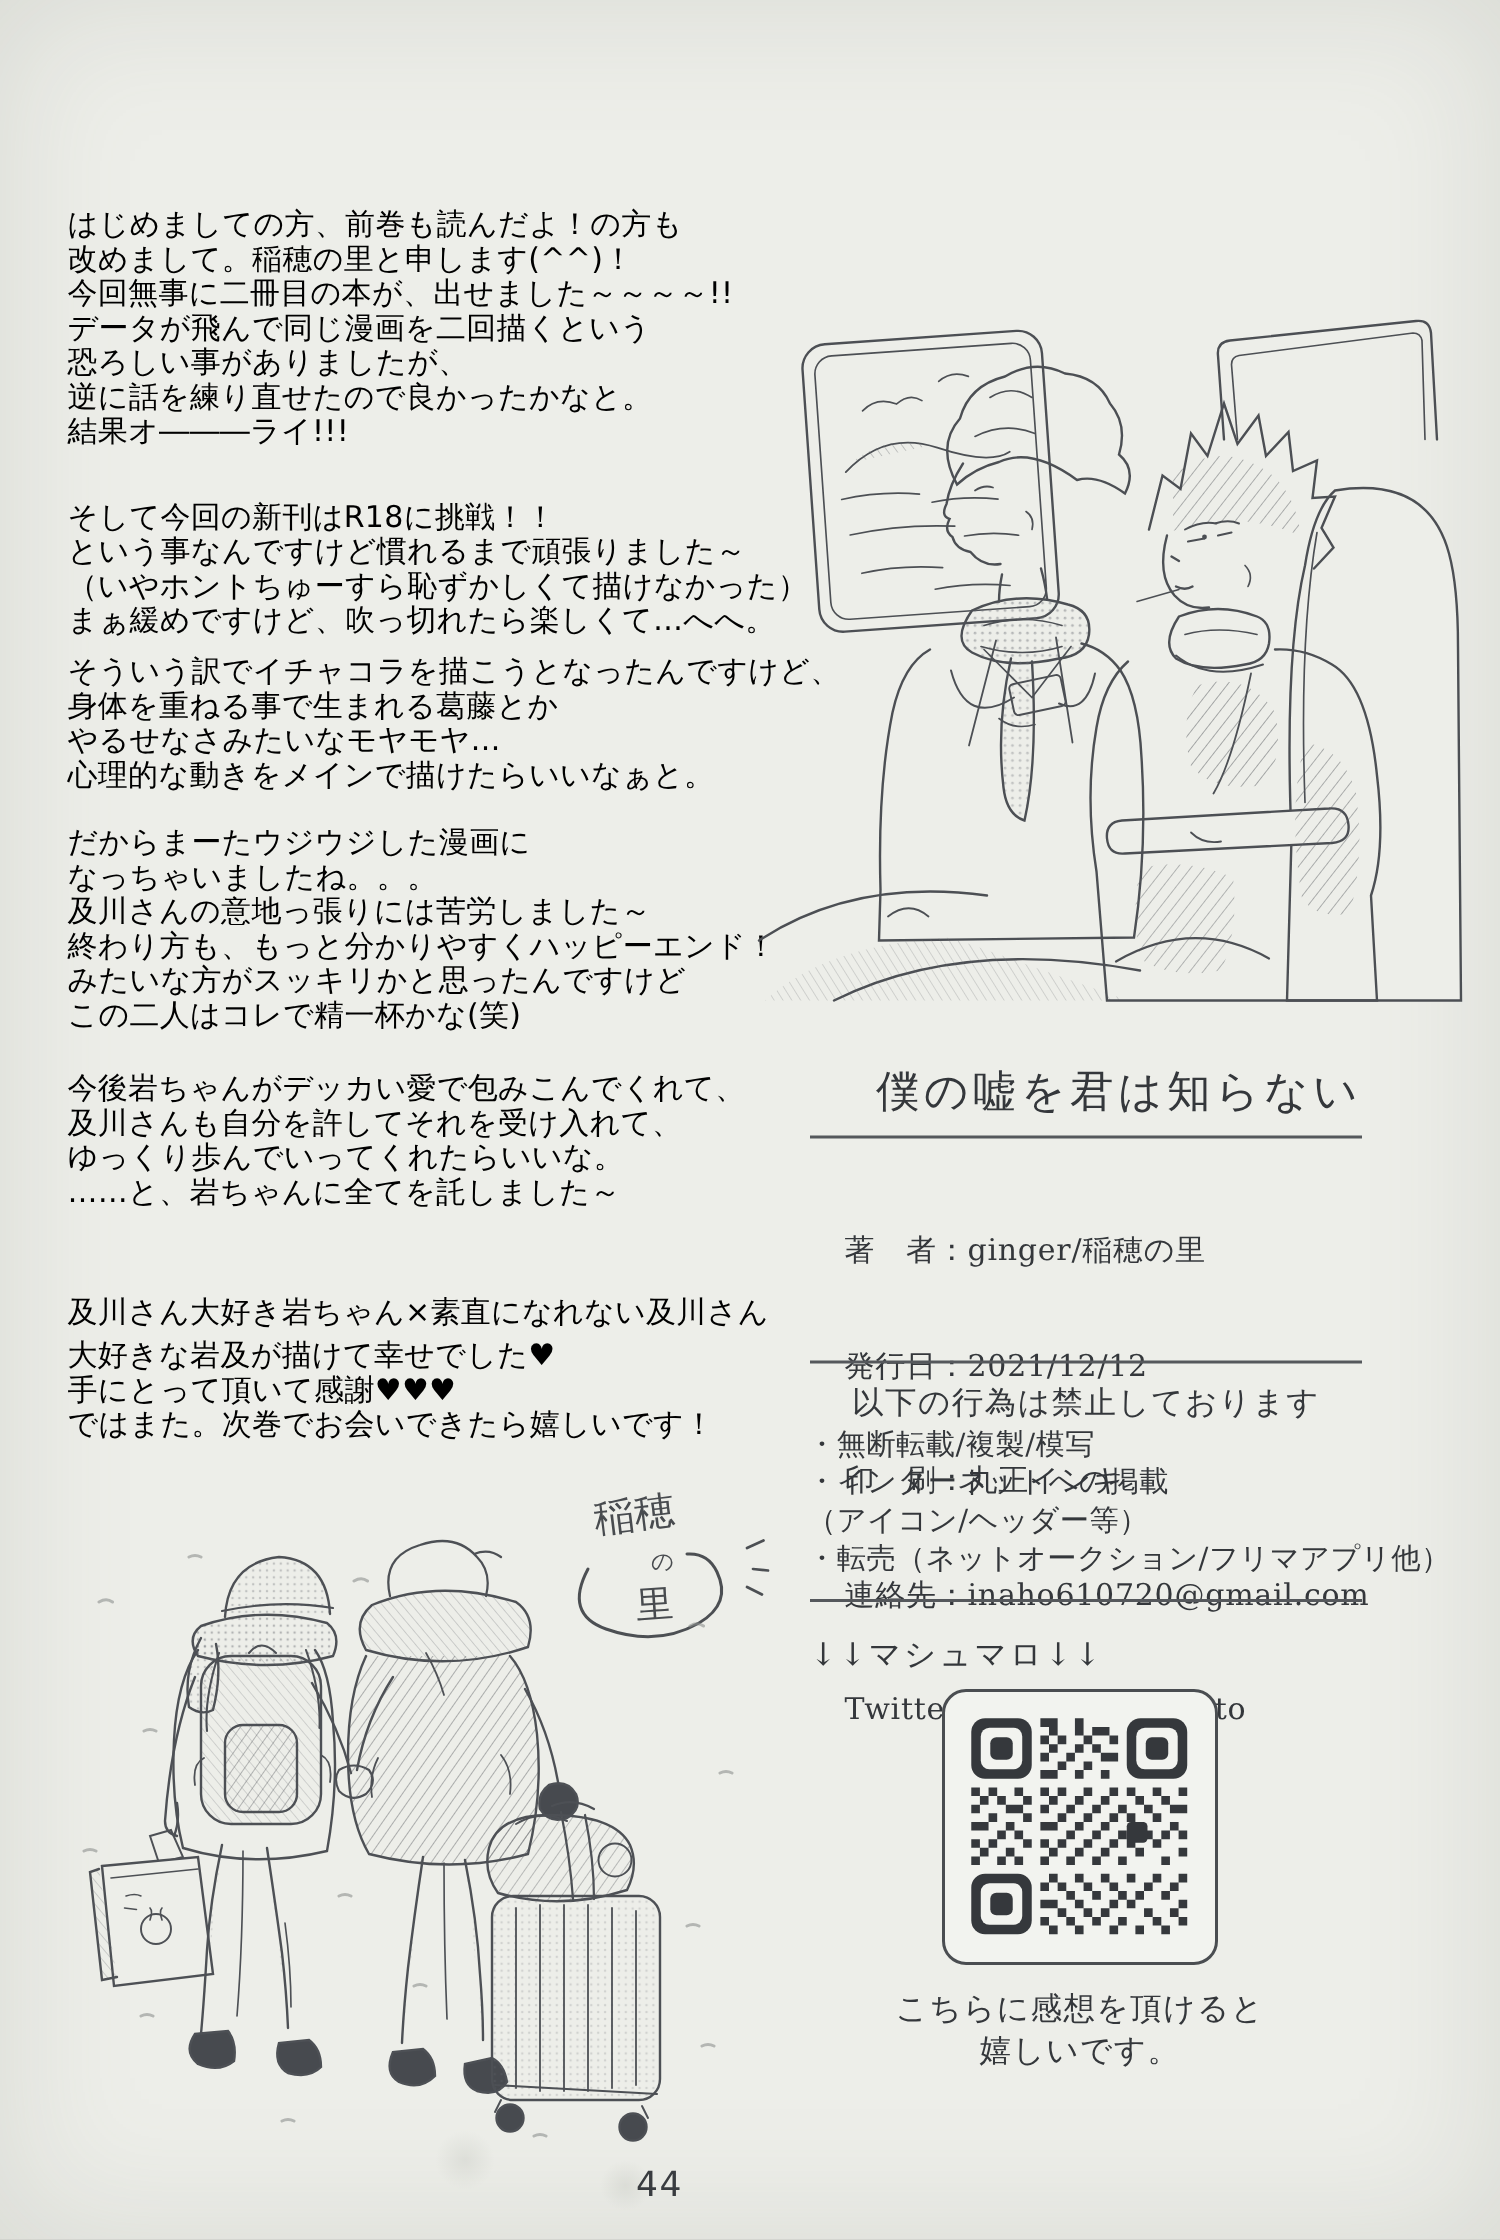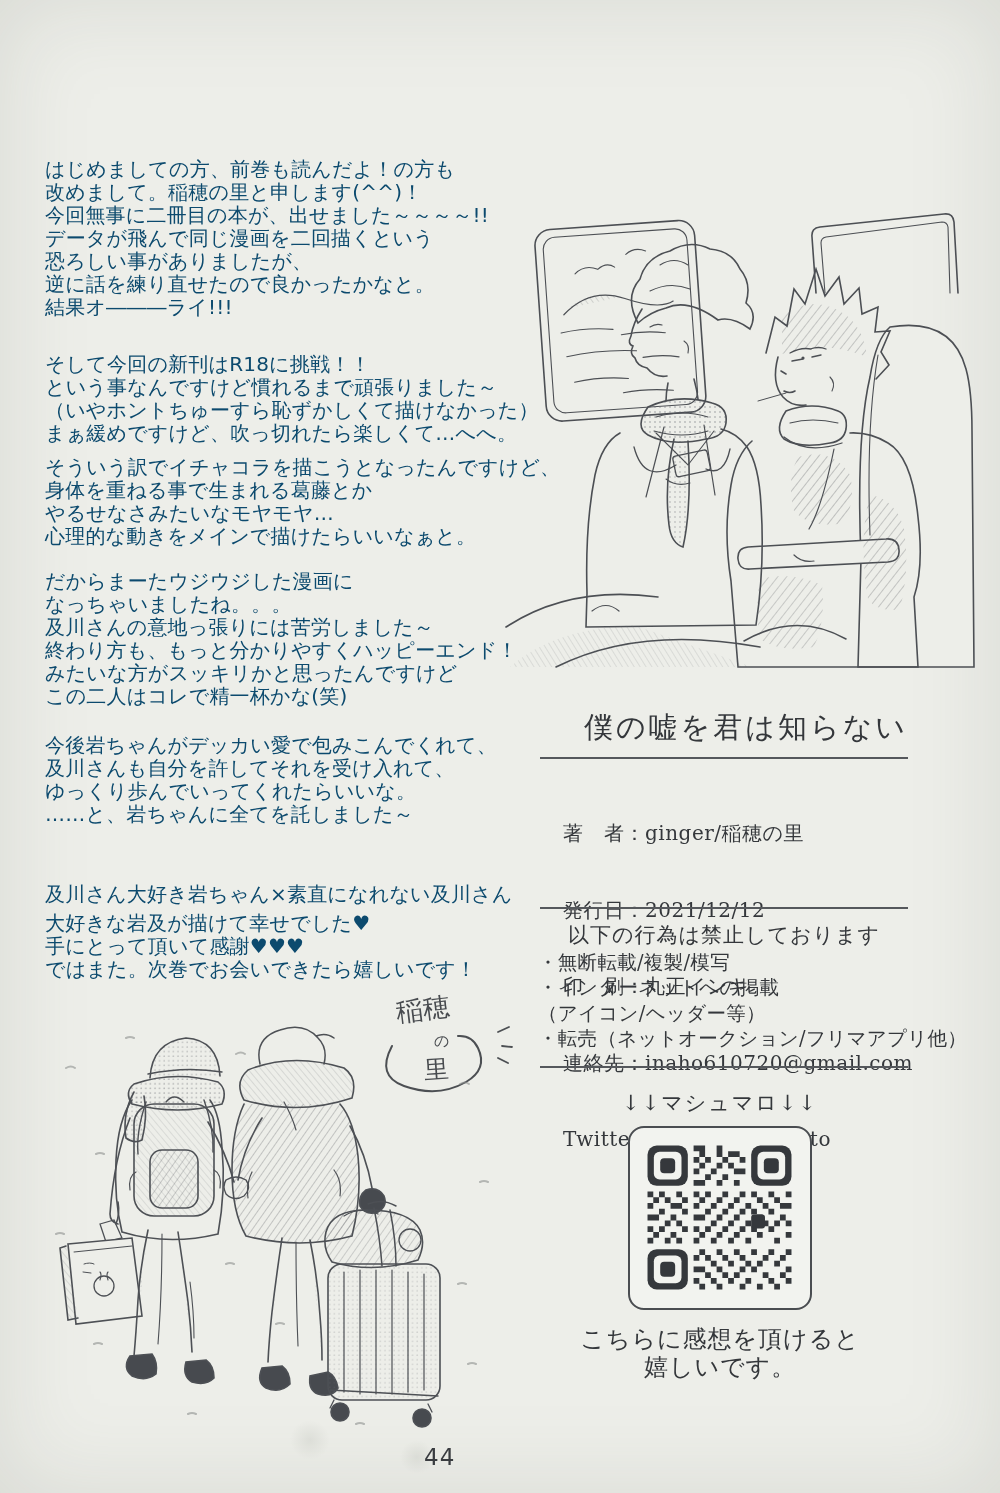--- a/index.html
+++ b/index.html
@@ -7,23 +7,22 @@
     position:relative;width:1000px;height:1493px;margin:0 auto;
     background:#edeee9;
     overflow:hidden;
     box-shadow:inset 0 0 90px rgba(120,125,115,.18);
     font-family:"DejaVu Sans",sans-serif;
   }
   .pre{white-space:pre;}
   .hand{
     position:absolute;left:45px;
     font-family:"DejaVu Sans",sans-serif;
-    font-size:20px;line-height:23px;color:#0c4a6e;
+    font-size:20px;line-height:23px;color:#000000;
     letter-spacing:.2px;
-    margin-top:20px;
   }
   .serif{font-family:"DejaVu Serif","Liberation Serif",serif;color:#34373b;}
   .col-title{
     position:absolute;left:540px;top:708px;width:368px;
     text-align:right;font-size:29px;letter-spacing:3px;
   }
   .rule{position:absolute;left:540px;width:368px;border-top:2px solid #55585c;}
   .col-rows{
     position:absolute;left:563px;top:770px;
     font-size:20px;line-height:25.5px;letter-spacing:.5px;
@@ -31,31 +30,31 @@
   .prohibit-head{
     position:absolute;left:540px;top:921px;width:368px;
     text-align:center;font-size:21px;letter-spacing:1px;
   }
   .prohibit-items{
     position:absolute;left:538px;top:950px;
     font-size:19.5px;line-height:25.4px;letter-spacing:.3px;
   }
   .mm-head{
     position:absolute;left:540px;top:1089px;width:360px;
-    text-align:center;font-size:21px;letter-spacing:2px;
+    text-align:left;font-size:21px;letter-spacing:2px;
   }
   .qr-frame{
     position:absolute;left:628px;top:1126px;width:184px;height:184px;
     border:2.5px solid #4a4d51;border-radius:16px;background:#f2f3ef;
     box-sizing:border-box;
   }
   .qr-frame svg{position:absolute;left:6px;top:6px;}
   .mm-caption{
     position:absolute;left:560px;top:1325px;width:320px;
-    text-align:center;font-size:24px;line-height:28px;letter-spacing:1px;
+    text-align:center;font-size:21px;line-height:28px;letter-spacing:1px;
     white-space:pre-line;
   }
   .page-number{
     position:absolute;left:424px;top:1444px;width:100px;text-align:left;
     font-size:23px;color:#393c40;letter-spacing:1px;
   }
   .illu{position:absolute;}
   .sig{position:absolute;left:366px;top:980px;width:152px;height:120px;}
   .smudge{position:absolute;border-radius:50%;opacity:.28;
     background:radial-gradient(circle,#b9bcb4 0%,rgba(185,188,180,0) 70%);}

